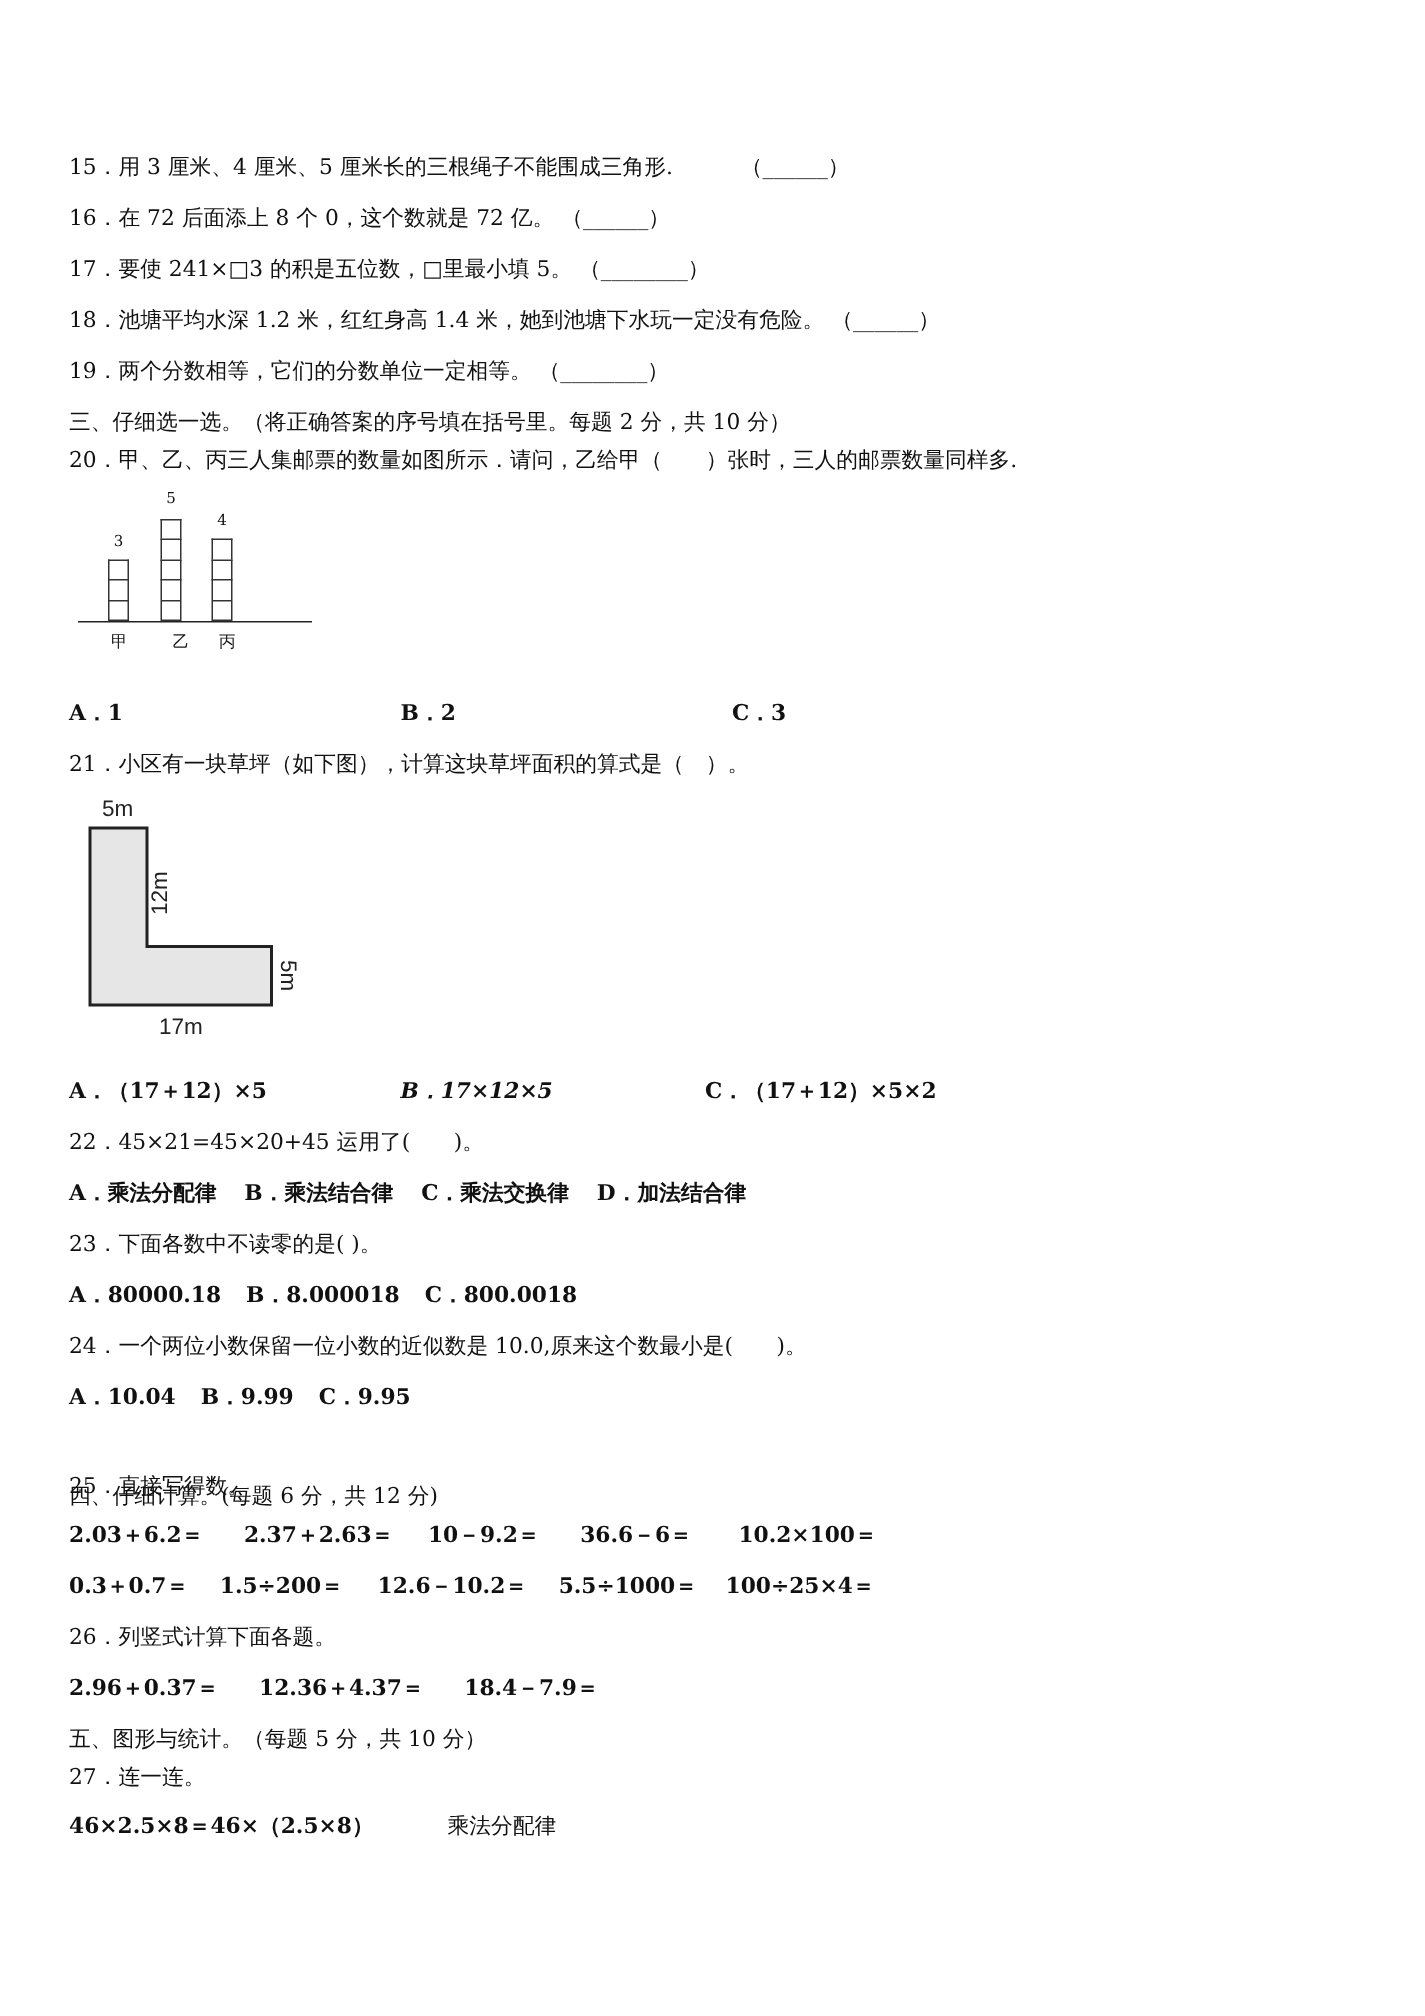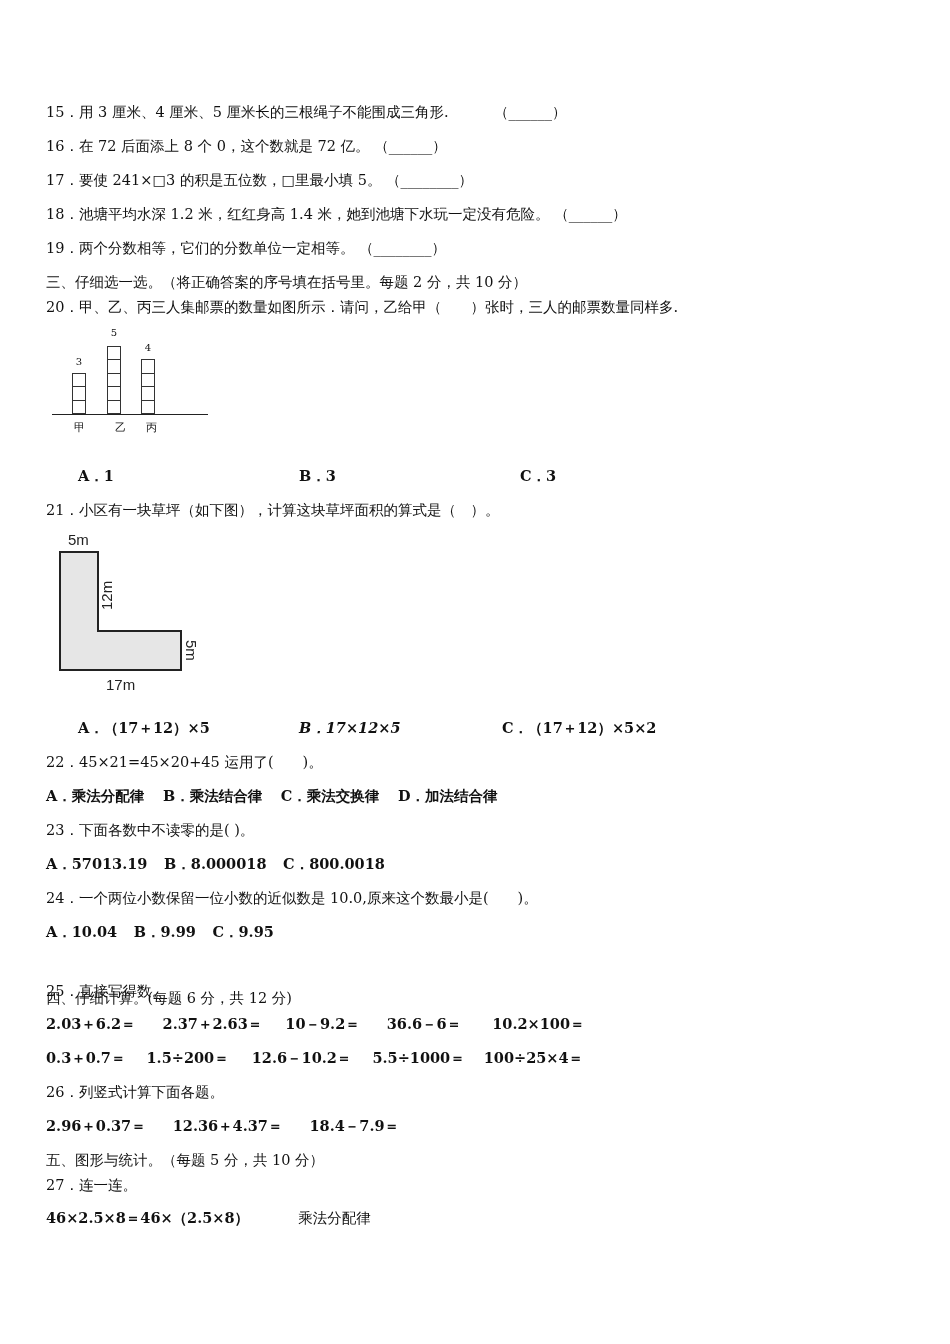--- a/index.html
+++ b/index.html
@@ -4,21 +4,21 @@
   <style>
     html, body { margin: 0; padding: 0; background: #ffffff; }
     body {
       width: 950px; height: 1344px; position: relative; overflow: hidden;
       font-family: "DejaVu Serif", "Liberation Serif", serif;
       color: #111;
       font-size: 14.5px;
     }
     .line { position: absolute; left: 46px; white-space: nowrap; line-height: 20px; }
     .bold { font-weight: bold; }
-    .opt { position: absolute; white-space: nowrap; line-height: 20px; font-weight: bold; margin-left: 32px; }
+    .opt { position: absolute; white-space: nowrap; line-height: 20px; font-weight: bold; }
     .sp { display: inline-block; }
     
     #stamp-chart { position: absolute; left: 52px; top: 326px; width: 160px; height: 115px; }
     .axis { position: absolute; left: 0; top: 88px; width: 156px; height: 1px; background: #222; }
     .col { position: absolute; width: 14px; bottom: 27px; }
     .cell { width: 12px; height: 12.5px; border: 1px solid #333; border-bottom: none; }
     .cell:last-child { border-bottom: 1px solid #333; }
     .col-val { position: absolute; font-size: 10px; width: 14px; text-align: center; font-family: "DejaVu Serif", serif; }
     .col-lbl { position: absolute; top: 94px; font-size: 11px; font-family: "DejaVu Sans", sans-serif; }
     
@@ -75,21 +75,21 @@
       <div class="cell"></div>
       <div class="cell"></div>
   </div>
   <div class="axis"></div>
   <div class="col-lbl" style="left:22px;">甲</div>
   <div class="col-lbl" style="left:63px;">乙</div>
   <div class="col-lbl" style="left:94px;">丙</div>
 </div>
 
 <div class="opt" style="left:46px; top:466px;">A．1</div>
-<div class="opt" style="left:267px; top:466px;">B．3</div>
+<div class="opt" style="left:267px; top:466px;">B．2</div>
 <div class="opt" style="left:488px; top:466px;">C．3</div>
 
 <div class="line" style="top:500px;">21．小区有一块草坪（如下图），计算这块草坪面积的算式是（　）。</div>
 
 <div id="lawn">
   <svg width="170" height="175" viewBox="0 0 170 175">
     <polygon points="10,24 48,24 48,103 131,103 131,142 10,142" fill="#e6e6e6" stroke="#222" stroke-width="2"></polygon>
   </svg>
   <div class="lbl-sans" style="left:18px; top:3px;">5m</div>
   <div class="lbl-sans" style="left:48px; top:58px; transform:rotate(-90deg); transform-origin:left top; top:82px;">12m</div>
@@ -104,21 +104,21 @@
 <div class="line" style="top:752px;">22．45×21=45×20+45 运用了(　　)。</div>
 <div class="line" style="top:786px;">
   <span class="bold">A．乘法分配律</span><span class="sp" style="width:14px;"></span>
   <span class="bold">B．乘法结合律</span><span class="sp" style="width:14px;"></span>
   <span class="bold">C．乘法交换律</span><span class="sp" style="width:14px;"></span>
   <span class="bold">D．加法结合律</span>
 </div>
 
 <div class="line" style="top:820px;">23．下面各数中不读零的是( )。</div>
 <div class="line" style="top:854px;">
-  <span class="bold">A．57013.19</span><span class="sp" style="width:12px;"></span>
+  <span class="bold">A．80000.18</span><span class="sp" style="width:12px;"></span>
   <span class="bold">B．8.000018</span><span class="sp" style="width:12px;"></span>
   <span class="bold">C．800.0018</span>
 </div>
 
 <div class="line" style="top:888px;">24．一个两位小数保留一位小数的近似数是 10.0,原来这个数最小是(　　)。</div>
 <div class="line" style="top:922px;">
   <span class="bold">A．10.04</span><span class="sp" style="width:12px;"></span>
   <span class="bold">B．9.99</span><span class="sp" style="width:12px;"></span>
   <span class="bold">C．9.95</span>
 </div>

